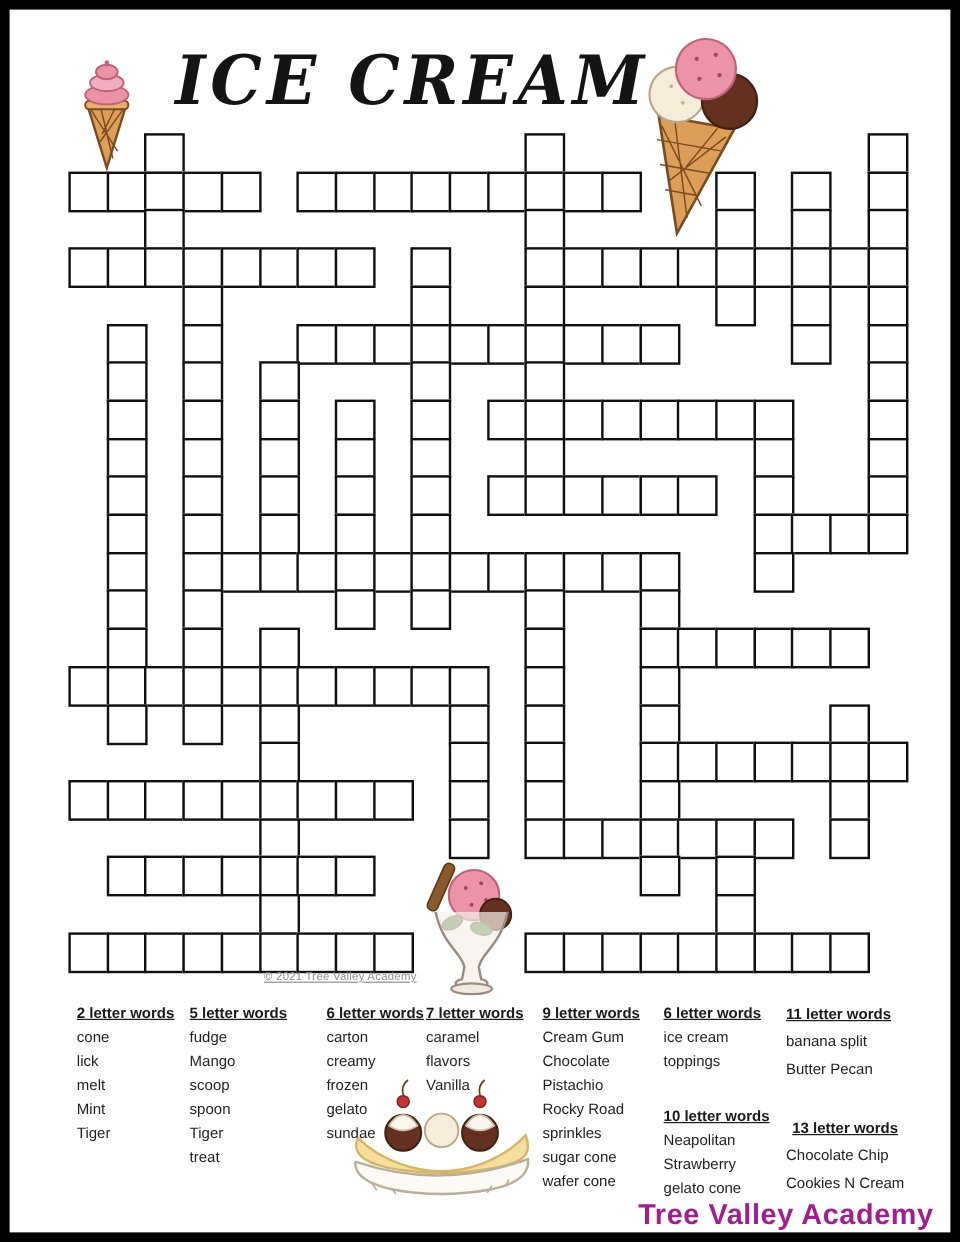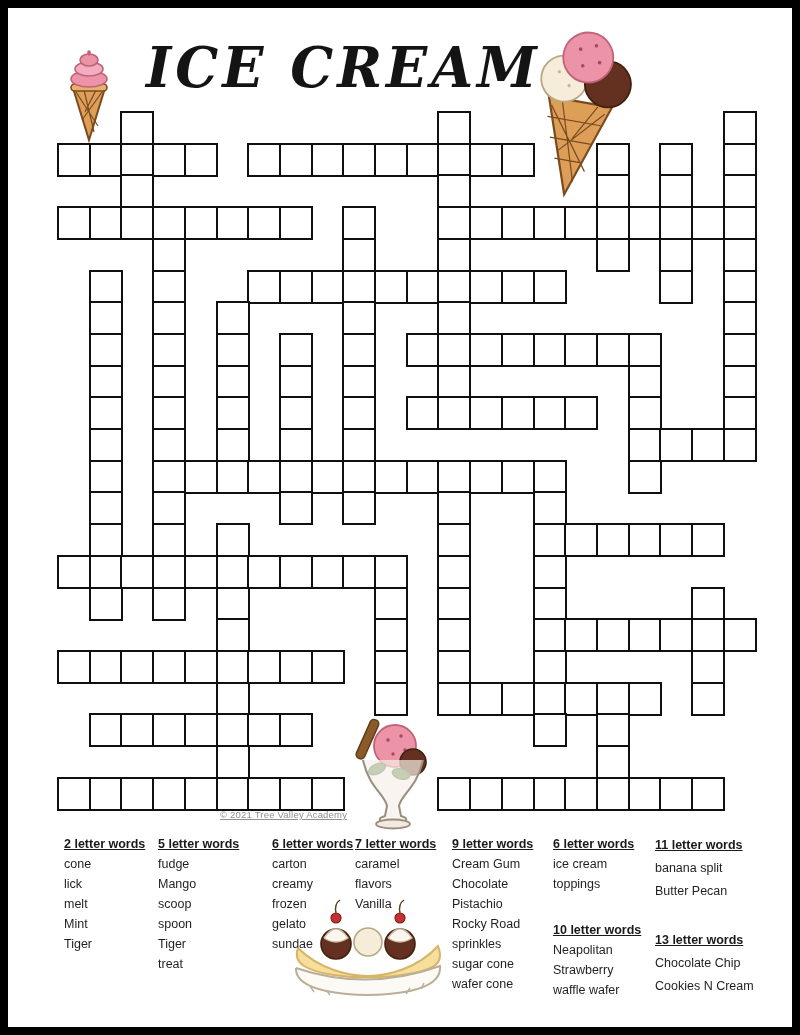--- a/index.html
+++ b/index.html
@@ -367,28 +367,29 @@
         <div class="wl-item">wafer cone</div>
       </div>
       <div class="wl-col" style="left: 545px;">
         <div class="wl-heading">6 letter words</div>
         <div class="wl-item">ice cream</div>
         <div class="wl-item">toppings</div>
         <div class="wl-gap"></div>
         <div class="wl-heading">10 letter words</div>
         <div class="wl-item">Neapolitan</div>
         <div class="wl-item">Strawberry</div>
-        <div class="wl-item">waffle wafer</div>
+        <div class="wl-item">gelato cone</div>
       </div>
       <div class="wl-col" style="left: 647px; line-height: 23px;">
         <div class="wl-heading" style="line-height: 23px;">11 letter words</div>
         <div class="wl-item" style="line-height: 23px;">banana split</div>
         <div class="wl-item" style="line-height: 23px;">Butter Pecan</div>
         <div class="wl-gap"></div>
-        <div class="wl-heading" style="line-height: 23px;">13 letter words</div>
+        <div class="wl-heading" style="line-height: 23px; text-align: center;">13 letter words</div>
         <div class="wl-item" style="line-height: 23px;">Chocolate Chip</div>
         <div class="wl-item" style="line-height: 23px;">Cookies N Cream</div>
       </div>
     </div>
 
   <div class="copyright">© 2021 Tree Valley Academy</div>
+  <div class="brand" style="color: rgb(162, 29, 141);">Tree Valley Academy</div>
 
 </div>
 
 </body></html>

